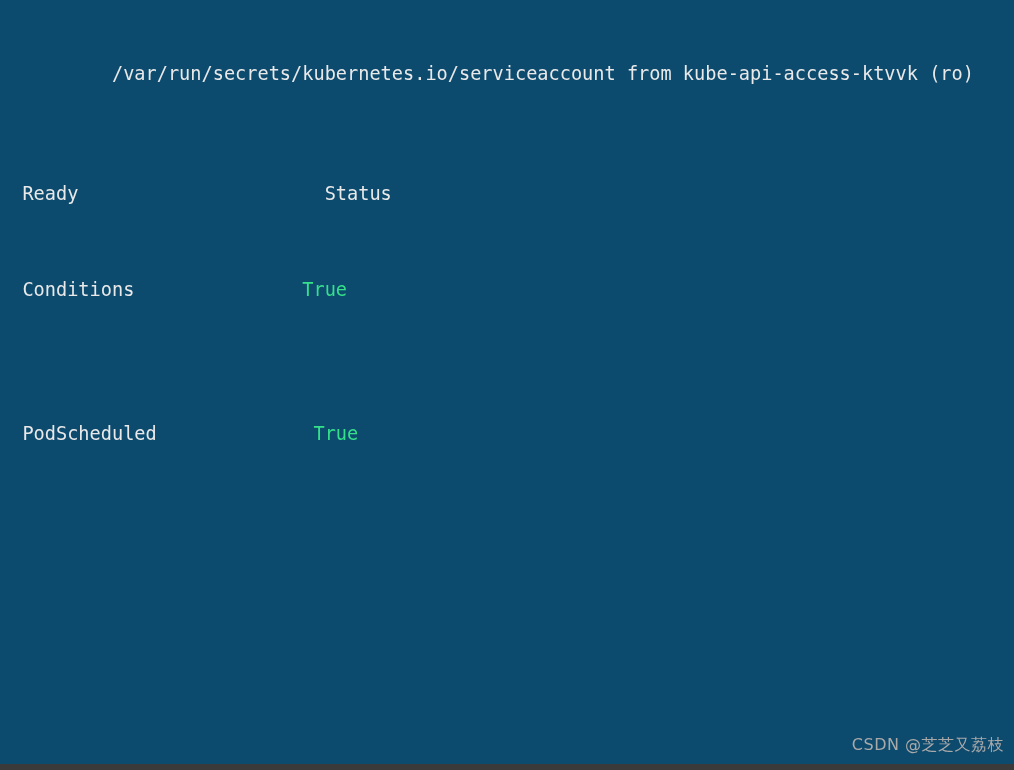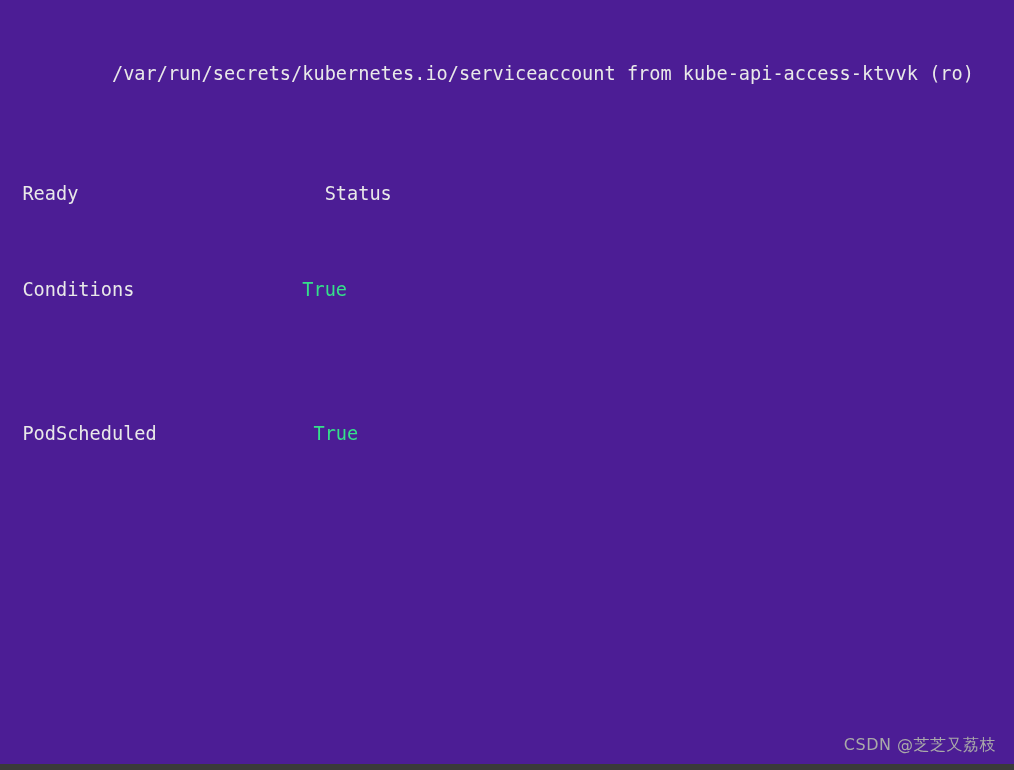--- a/index.html
+++ b/index.html
@@ -12,21 +12,21 @@
     width: 1014px;
     height: 770px;
     overflow: hidden;
     font-family: "DejaVu Sans Mono", "Liberation Mono", monospace;
   }
 
   #terminal {
     position: relative;
     width: 1014px;
     height: 770px;
-    background: #4c1d95;
+    background: #0c4a6e;
     box-sizing: border-box;
     overflow: hidden;
   }
 
   #screen {
     position: absolute;
     left: 0;
     top: -10px;          
     width: 1014px;
     font-size: 18.6px;
@@ -41,21 +41,21 @@
     white-space: pre;
     display: block;
   }
 
   
   .fg-default { color: #e9e9e9; }
   .fg-green   { color: #35e08a; }
 
   #watermark {
     position: absolute;
-    right: 18px;
+    right: 10px;
     bottom: 14px;
     font-family: "DejaVu Sans", "Liberation Sans", sans-serif;
     font-size: 16px;
     color: #a9a9a9;
     letter-spacing: 0.5px;
     white-space: nowrap;
     pointer-events: none;
   }
 
   #bottom-edge {

